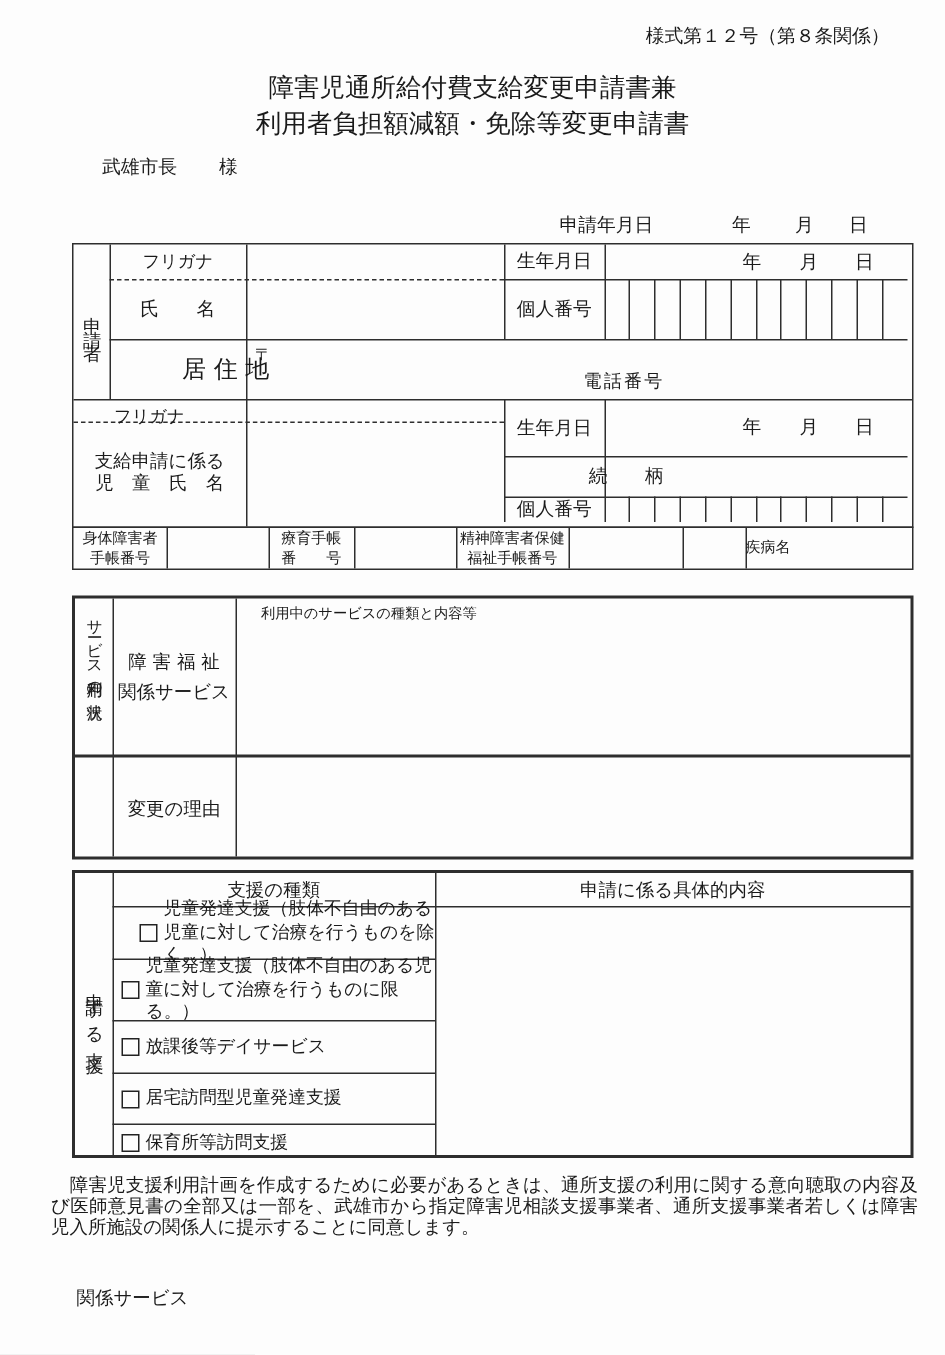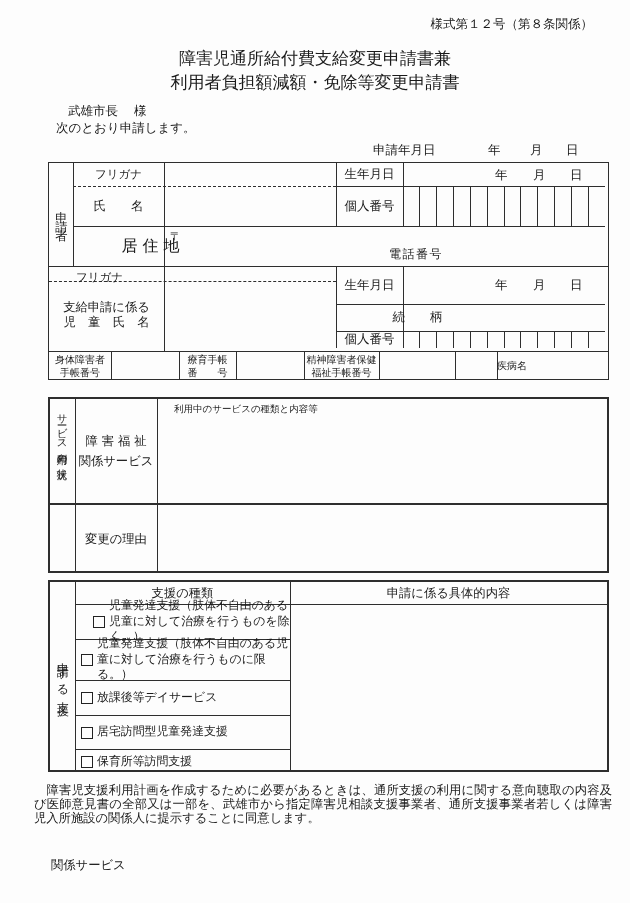--- a/index.html
+++ b/index.html
@@ -29,25 +29,24 @@
   #consent{font-size:12.3px;line-height:1.14;text-align:justify;}
 </style>
 </head>
 <body>
 
 <div id="page">
 
   <div class="abs" style="top:16px;right:37px;font-size:12.5px;">様式第１２号（第８条関係）</div>
   <div class="abs" style="top:47px;left:0;right:0;text-align:center;font-size:17px;">障害児通所給付費支給変更申請書兼</div>
   <div class="abs" style="top:71px;left:0;right:0;text-align:center;font-size:17px;">利用者負担額減額・免除等変更申請書</div>
-  <div class="abs" style="top:103px;left:68px;font-size:12.5px;display:flex;gap:16px;">
+  <div class="abs" style="top:103px;left:68px;font-size:12.5px;display:flex;gap:28px;">
     <span>武雄市長</span>
     <span>様</span>
   </div>
-  <div class="abs" style="top:120px;left:56px;font-size:12.5px;">次のとおり申請します。</div>
 
   <div class="abs" style="top:142px;left:373px;font-size:12.5px;">申請年月日</div>
   <div class="abs" style="top:142px;left:488px;font-size:12.5px;">年</div>
   <div class="abs" style="top:142px;left:530px;font-size:12.5px;">月</div>
   <div class="abs" style="top:142px;left:566px;font-size:12.5px;">日</div>
 
   <div class="tbl b15" style="left:48px;top:162px;width:561px;height:190px;">
 
     <div class="vline" style="left:24px;top:0;height:103px;"></div>
     <div class="vline" style="left:115px;top:0;height:100%;"></div>

